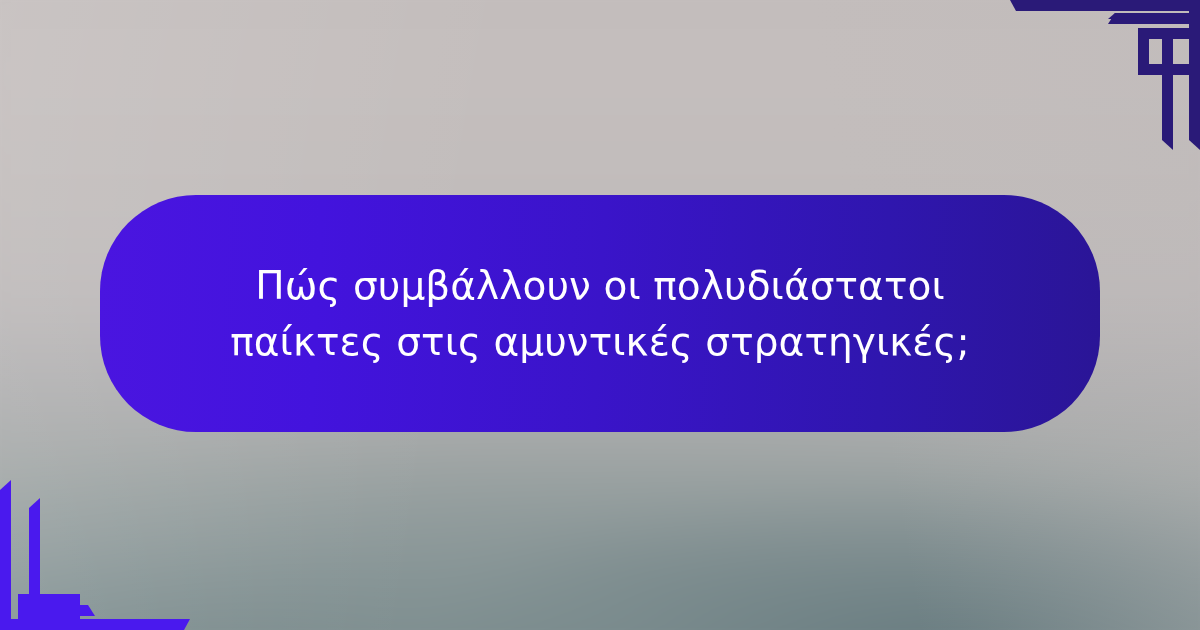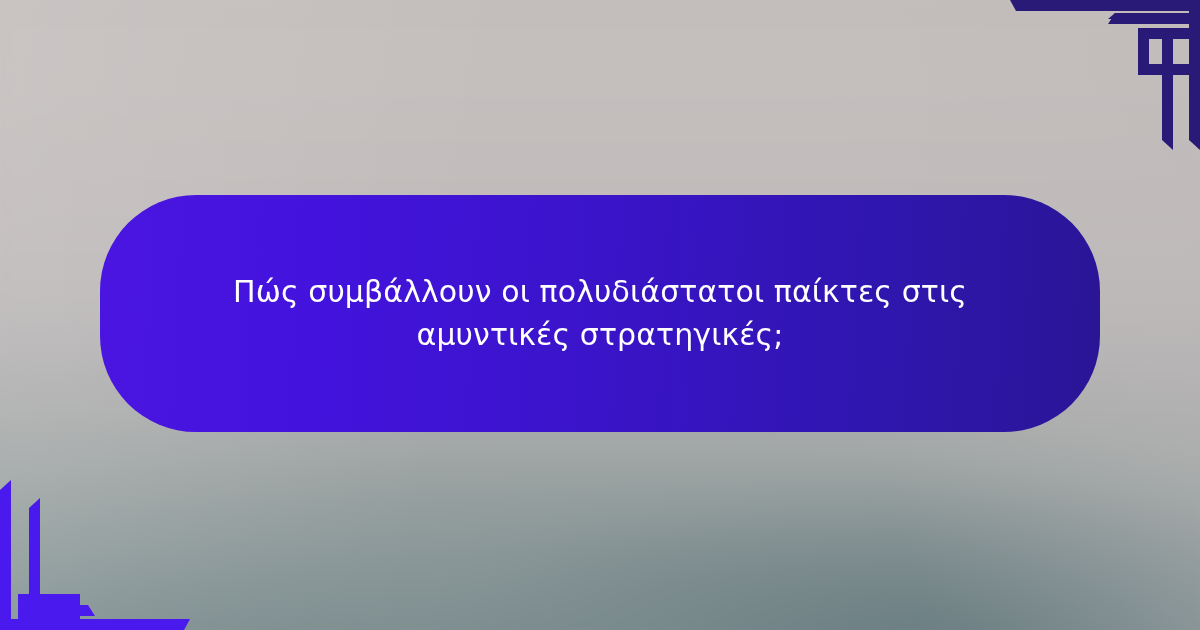--- a/index.html
+++ b/index.html
@@ -75,21 +75,21 @@
     align-items: center;
     justify-content: center;
     box-sizing: border-box;
     padding: 0 60px;
   }
 
   .card-title {
     margin: 12px;
     color: #ffffff;
     font-family: "DejaVu Sans", sans-serif;
-    font-size: 30px;
+    font-size: 39px;
     font-weight: 400;
     line-height: 1.42;
     letter-spacing: 0.1px;
     text-align: center;
     max-width: 790px;
   }
 </style>
 </head>
 <body>
 

